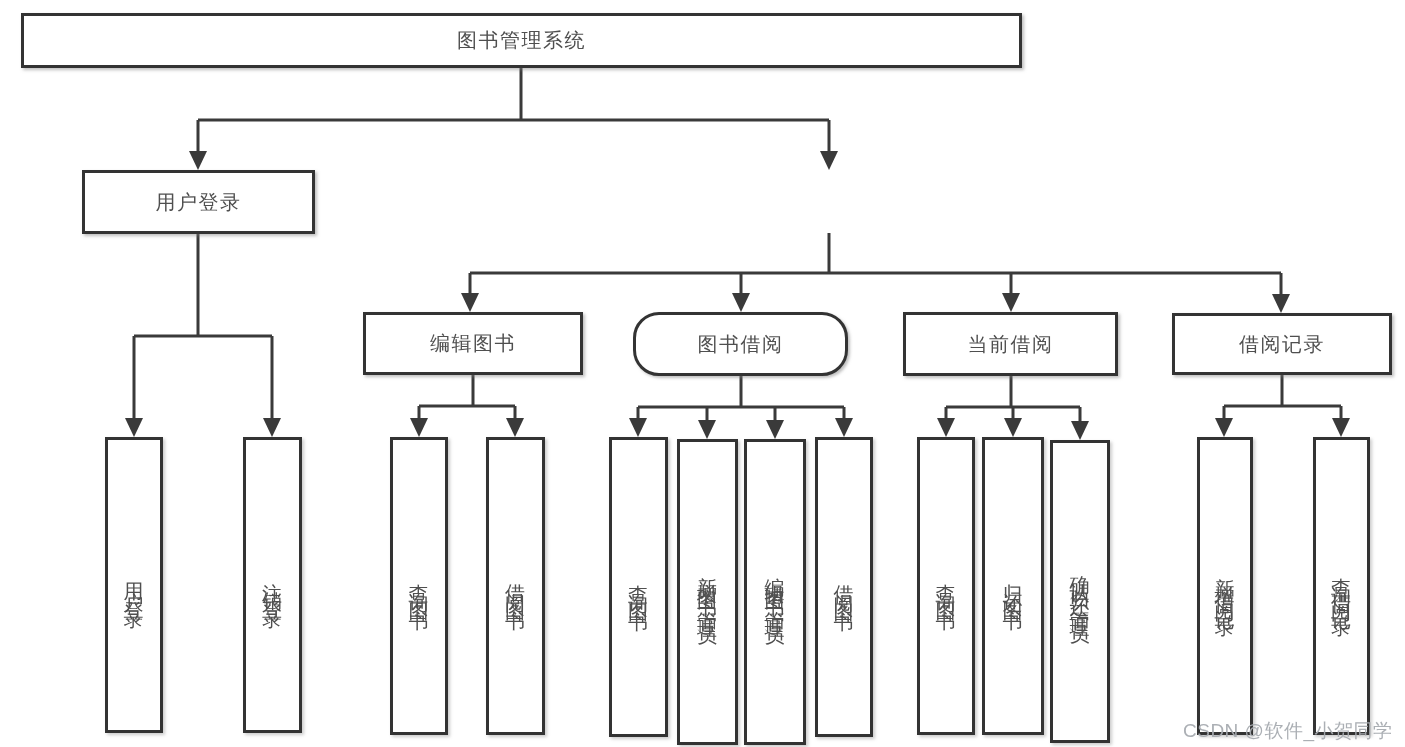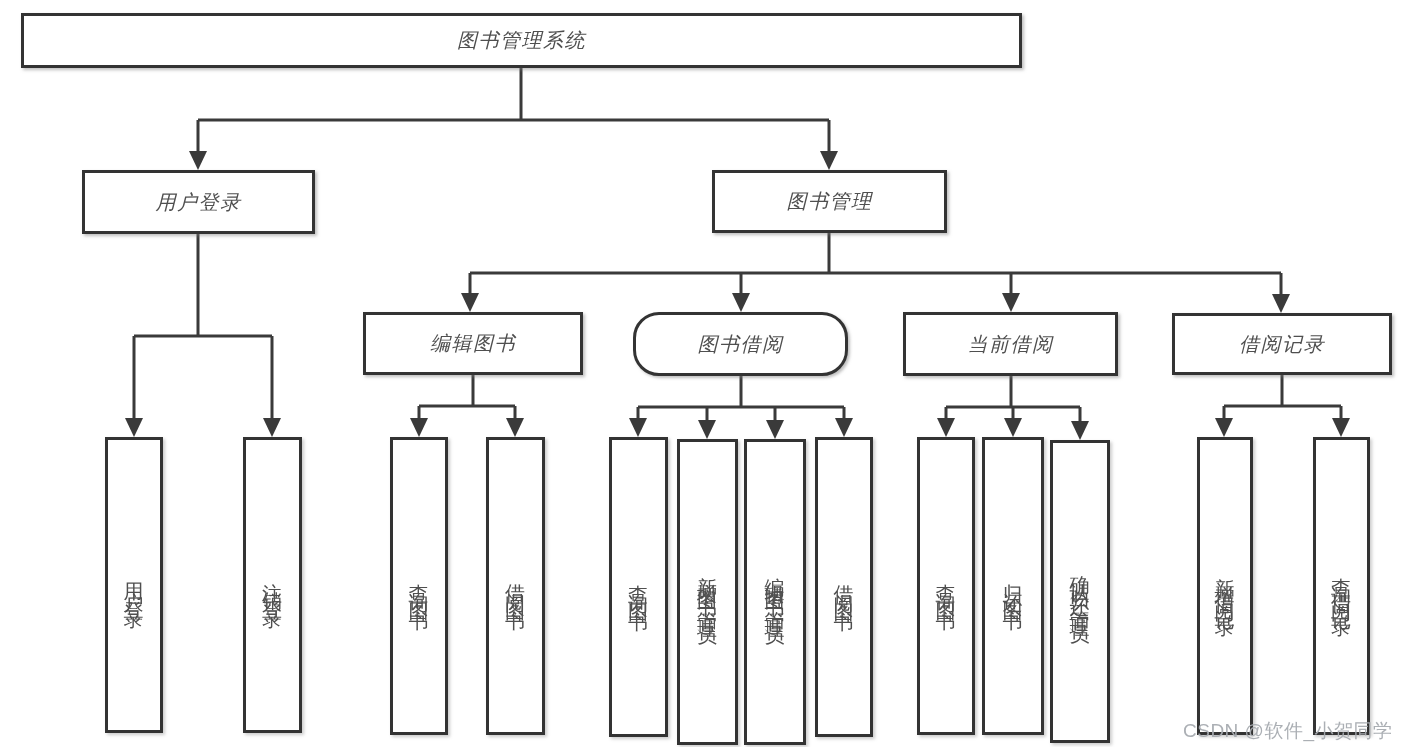--- a/index.html
+++ b/index.html
@@ -13,21 +13,20 @@
   .connectors{position:absolute;left:0;top:0;width:1405px;height:747px;z-index:1;}
   .connectors path{stroke:#3a3a3a;stroke-width:3;fill:none;}
   .connectors polygon{fill:#3a3a3a;stroke:none;}
   .node{
     position:absolute;box-sizing:border-box;z-index:2;
     border:3px solid #333333;background:#ffffff;
     display:flex;align-items:center;justify-content:center;
     font-size:20px;letter-spacing:1.5px;color:#4f4f4f;
     box-shadow:2px 2px 3px rgba(130,130,130,.5);
     white-space:nowrap;
-    font-style:italic;
   }
   .leaf{
     position:absolute;box-sizing:border-box;z-index:2;
     border:3px solid #333333;background:#ffffff;
     display:flex;align-items:center;justify-content:center;
     writing-mode:vertical-rl;text-orientation:mixed;
     font-size:20px;letter-spacing:9px;color:#4f4f4f;
     box-shadow:2px 2px 3px rgba(130,130,130,.4);
     line-height:1;
   }
@@ -113,21 +112,20 @@
     <g>
       <path d="M1282,375 V406 M1224,406 H1341 M1224,406 V420 M1341,406 V420"></path>
       <polygon points="1215,418 1233,418 1224,437"></polygon>
       <polygon points="1332,418 1350,418 1341,437"></polygon>
     </g>
   </svg>
 
   <div class="node" id="n-root">图书管理系统</div>
 
   <div class="node" id="n-user-login">用户登录</div>
-  <div class="node" id="n-book-mgmt">图书管理</div>
 
   <div class="node" id="n-new-book-rec">编辑图书</div>
   <div class="node" id="n-book-borrow">图书借阅</div>
   <div class="node" id="n-current-borrow">当前借阅</div>
   <div class="node" id="n-borrow-records">借阅记录</div>
 
   <div class="leaf" id="l-user-login">用户登录</div>
   <div class="leaf" id="l-logout">注销登录</div>
 
   <div class="leaf" id="l-query-book-1">查询图书</div>

